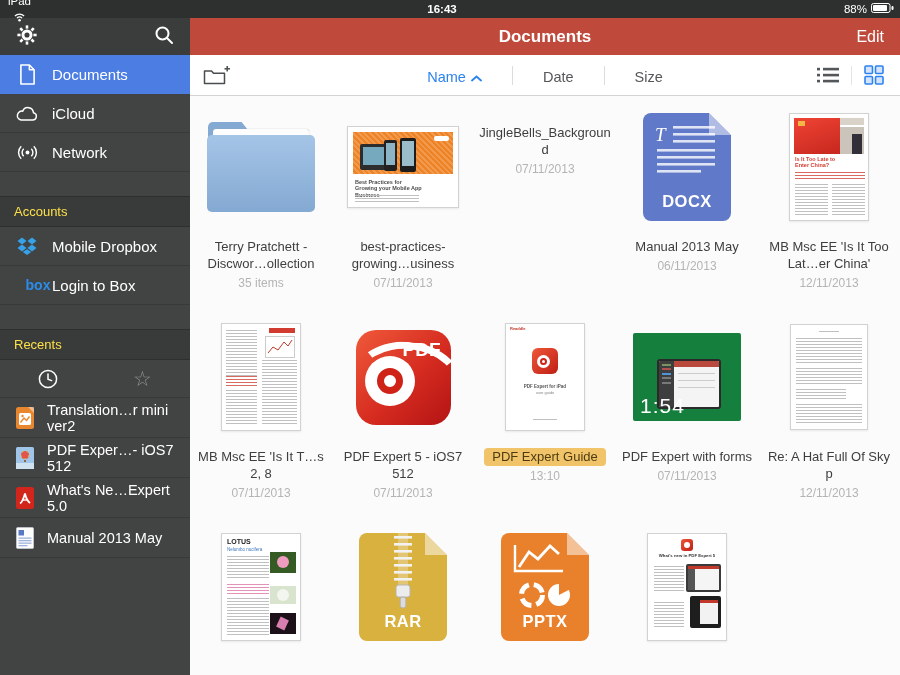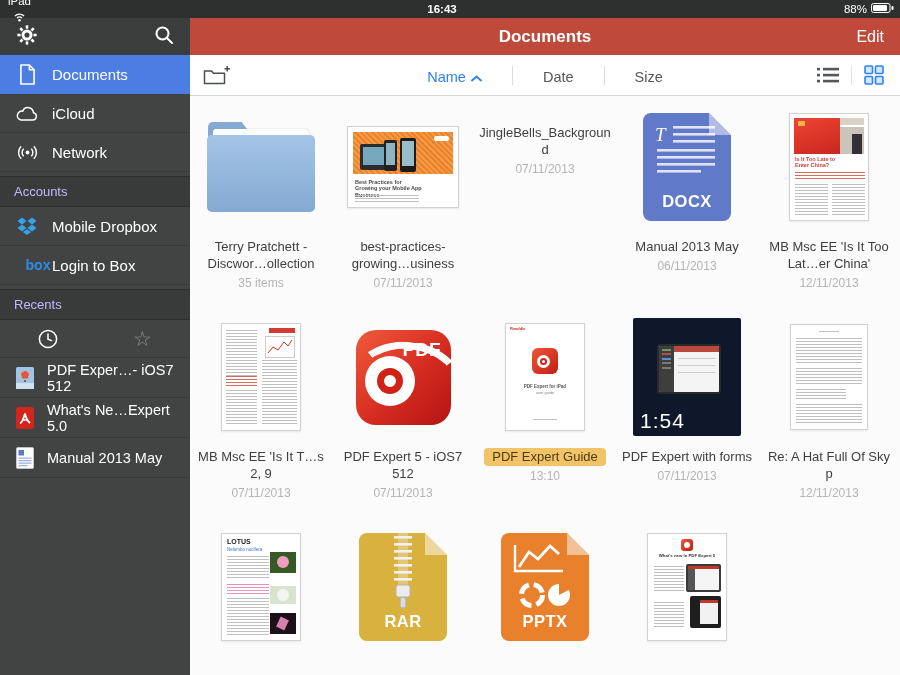--- a/index.html
+++ b/index.html
@@ -16,21 +16,21 @@
   .main-title{position:absolute;left:0;right:0;text-align:center;color:#fff;font-size:17px;font-weight:bold;}
   .edit-btn{margin-left:auto;padding-right:16px;color:#fff;font-size:16px;position:relative;z-index:2;cursor:pointer;}
   
   .bodyrow{display:flex;height:620px;}
   .sidebar{width:190px;background:#424444;color:#fff;flex-shrink:0;}
   .main{flex:1;display:flex;flex-direction:column;background:#fbfbfb;}
   
   .s-item{height:38px;display:flex;align-items:center;gap:13px;padding-left:15px;font-size:15px;border-bottom:1px solid rgba(0,0,0,.15);cursor:pointer;}
   .s-item.active{background:#4b7de2;border-bottom-color:transparent;}
   .s-item .sic{width:24px;display:flex;justify-content:center;flex-shrink:0;}
-  .s-section{height:29px;margin-top:4px;background:#393b3b;border-top:1px solid #2e3030;border-bottom:1px solid #2e3030;display:flex;align-items:center;padding-left:14px;font-size:13px;color:#c4b5fd;}
+  .s-section{height:29px;margin-top:24px;background:#393b3b;border-top:1px solid #2e3030;border-bottom:1px solid #2e3030;display:flex;align-items:center;padding-left:14px;font-size:13px;color:#fde047;}
   .s-tabs{height:37px;display:flex;border-bottom:1px solid rgba(0,0,0,.15);}
   .s-tab{flex:1;display:flex;align-items:center;justify-content:center;cursor:pointer;}
   .star-glyph{font-size:21px;color:#8e9090;line-height:1;}
   .s-recent{height:39px;display:flex;align-items:center;gap:12px;padding-left:15px;font-size:14.5px;border-bottom:1px solid rgba(0,0,0,.15);cursor:pointer;}
   .s-recent .sic{width:20px;display:flex;justify-content:center;flex-shrink:0;}
   
   .toolbar{height:40px;background:#fff;border-bottom:1px solid #d4d4d4;position:relative;display:flex;align-items:center;flex-shrink:0;}
   .tb-newfolder{position:absolute;left:13px;top:0;bottom:0;display:flex;align-items:center;cursor:pointer;}
   .sortgroup{margin:0 auto;display:flex;align-items:flex-end;}
   .sort-opt{font-size:14.5px;color:#545658;padding:0 30px;display:flex;align-items:center;gap:5px;cursor:pointer;}
@@ -66,21 +66,21 @@
   .pdfx .iris{position:absolute;left:21px;top:38px;width:26px;height:26px;border-radius:50%;border:7px solid #cf2318;box-sizing:border-box;}
   .pdfx .ptxt{position:absolute;top:9px;right:10px;color:#fff;font-weight:bold;font-size:19px;}
   
   .page{position:relative;background:#fff;border:1px solid #d2d2d2;box-shadow:0 1px 2px rgba(0,0,0,.08);box-sizing:border-box;}
   .p-tall{width:80px;height:108px;} .p-tall2{width:78px;height:106px;} .p-wide{width:112px;height:82px;}
   .tl{position:absolute;background-image:repeating-linear-gradient(to bottom,#c0c0c0 0 1px,transparent 1px 3px);}
   .tl.red{background-image:repeating-linear-gradient(to bottom,#d86a60 0 1px,transparent 1px 3px);}
   .tl.pink{background-image:repeating-linear-gradient(to bottom,#e591b8 0 1px,transparent 1px 3px);}
   .microtext{position:absolute;line-height:1.15;}
   
-  .video{position:relative;width:108px;height:118px;background:#0f172a;border-radius:2px;}
+  .video{position:relative;width:108px;height:88px;background:#15803d;border-radius:2px;}
   .vscreen{position:absolute;left:24px;top:26px;width:60px;height:46px;background:#f4f4f4;border:2px solid #2a2a2a;border-radius:3px;overflow:hidden;}
   .vside{position:absolute;left:0;top:0;bottom:0;width:15px;background:#3e3e3e;}
   .vside i{display:block;width:9px;height:2px;margin:2.5px auto 0;background:#8a6;opacity:.8;}
   .vtop{position:absolute;left:15px;right:0;top:0;height:6px;background:#b9493c;}
   .vline{position:absolute;left:19px;right:4px;height:1px;background:#ccc;}
   .vdur{position:absolute;left:7px;bottom:3px;color:#fff;font-size:21px;letter-spacing:1px;}
   
   .absdiv{position:absolute;}
 </style>
 </head>
@@ -200,20 +200,32 @@
           </svg>
         </div>
       <div class="s-tab">
           <span class="star-glyph">☆</span>
         </div>
     </div>
 
     <div class="s-recent">
       <span class="sic">
           <svg width="18" height="22" viewBox="0 0 18 22">
+            <rect width="18" height="22" rx="2.5" fill="#e8872e"></rect>
+            <polygon points="12,0 18,0 18,6" fill="rgba(255,255,255,.45)"></polygon>
+            <rect x="3" y="6" width="12" height="12" rx="1.5" fill="#fff"></rect>
+            <polyline points="4.5,15.5 8,11 10.5,13.5 13.5,9.5" stroke="#e8872e" stroke-width="1.4" fill="none"></polyline>
+            <circle cx="6.5" cy="9" r="1.2" fill="#e8872e"></circle>
+          </svg>
+        </span>
+      <span>Translation…r mini ver2</span>
+    </div>
+    <div class="s-recent">
+      <span class="sic">
+          <svg width="18" height="22" viewBox="0 0 18 22">
             <rect width="18" height="22" rx="1.5" fill="#9fc6e8"></rect>
             <rect y="16" width="18" height="6" fill="#cfe2f2"></rect>
             <circle cx="9" cy="8" r="4" fill="#e0564a"></circle>
             <circle cx="9" cy="8" r="4" fill="none" stroke="#f0c043" stroke-width="1" stroke-dasharray="2 3"></circle>
             <rect x="8.1" y="13" width="1.8" height="2" fill="#8a5a33"></rect>
           </svg>
         </span>
       <span>PDF Exper…- iOS7 512</span>
     </div>
     <div class="s-recent">
@@ -376,21 +388,21 @@
           <div class="page p-tall">
             <div class="absdiv" style="right:5px;top:4px;width:26px;height:5px;background:#d23b30;"></div>
             <div class="absdiv" style="right:5px;top:12px;width:28px;height:20px;border:1px solid #ccc;"><svg width="28" height="20" viewBox="0 0 28 20">
                   <polyline points="2,16 7,10 12,13 18,5 22,9 26,3" fill="none" stroke="#c0392b" stroke-width="1"></polyline>
                 </svg></div>
             <div class="tl" style="left:4px;top:6px;width:31px;height:96px;"></div>
             <div class="tl" style="left:40px;top:36px;width:35px;height:66px;"></div>
             <div class="tl red" style="left:4px;top:52px;width:31px;height:12px;background-color:#fff;"></div>
           </div>
         </div>
-        <div class="fname">MB Msc EE 'Is It T…s 2, 9</div>
+        <div class="fname">MB Msc EE 'Is It T…s 2, 8</div>
         <div class="fmeta">07/11/2013</div>
       </div>
 
       <div class="cell">
         <div class="thumbbox">
           <div class="pdfx">
             <div class="lid"></div>
             <div class="eye"></div>
             <div class="iris"></div>
             <div class="ptxt">PDF</div>

